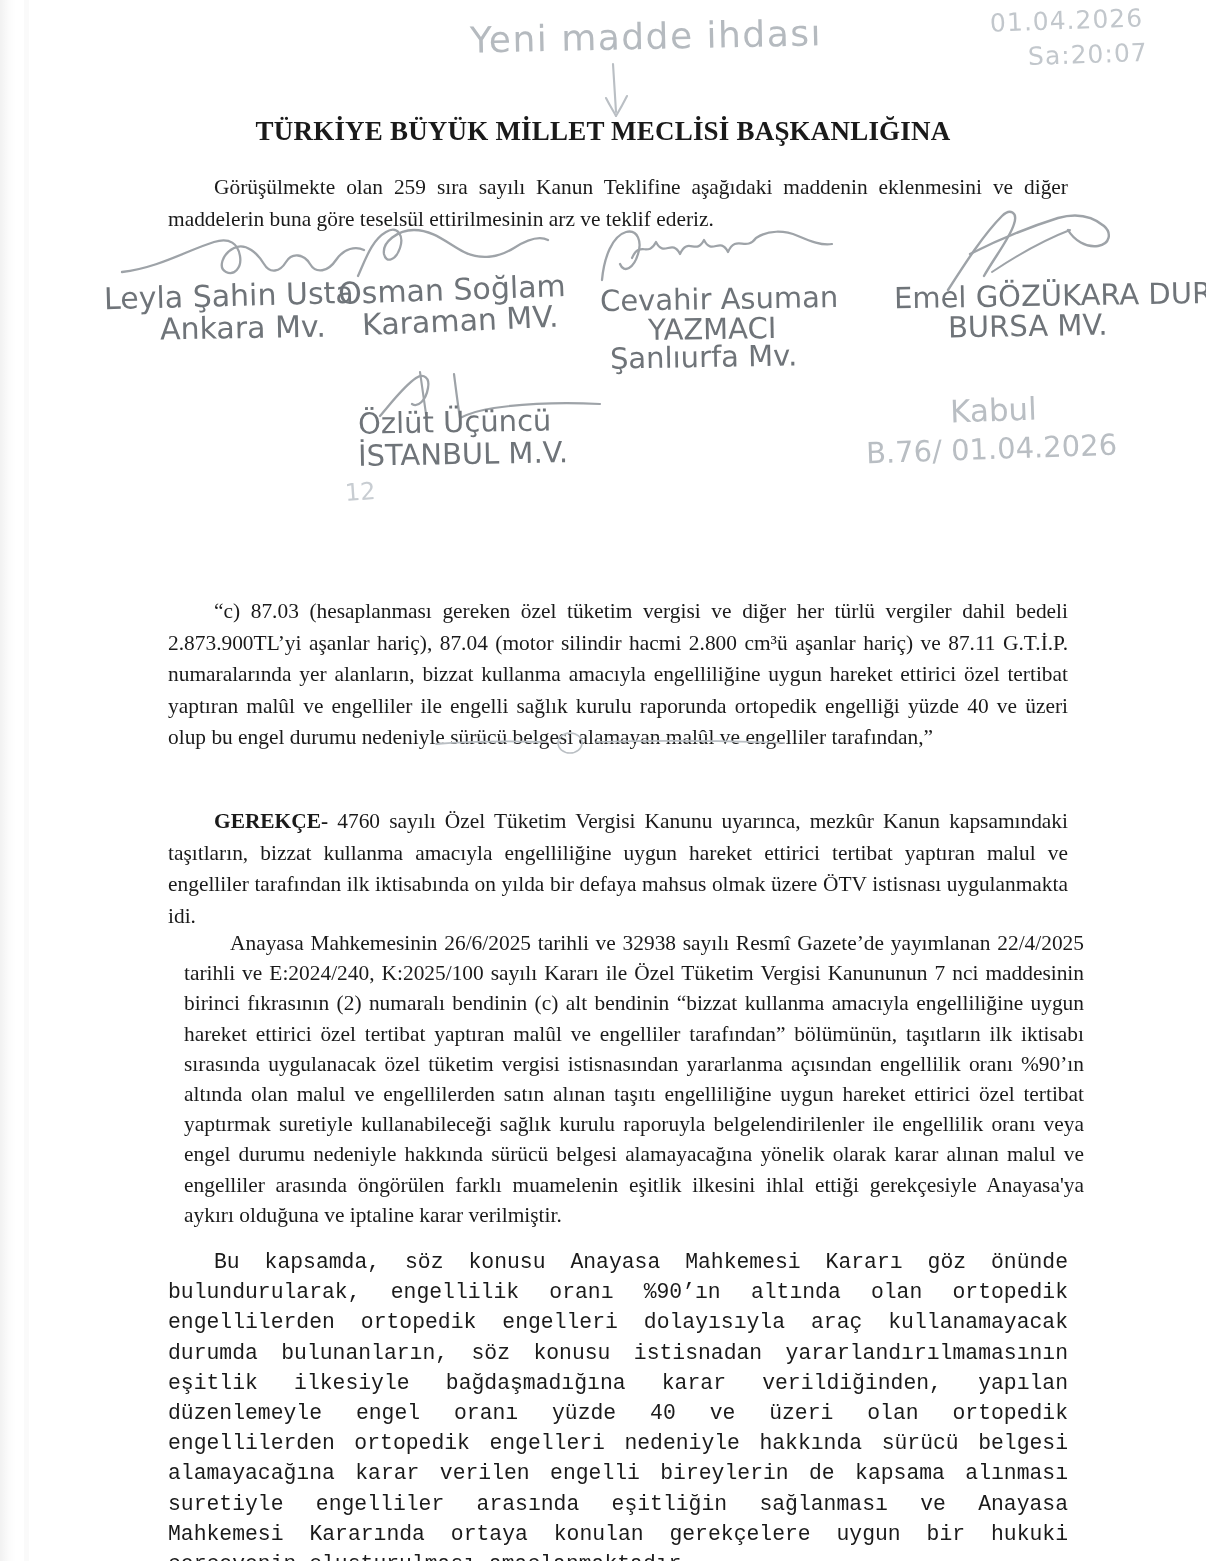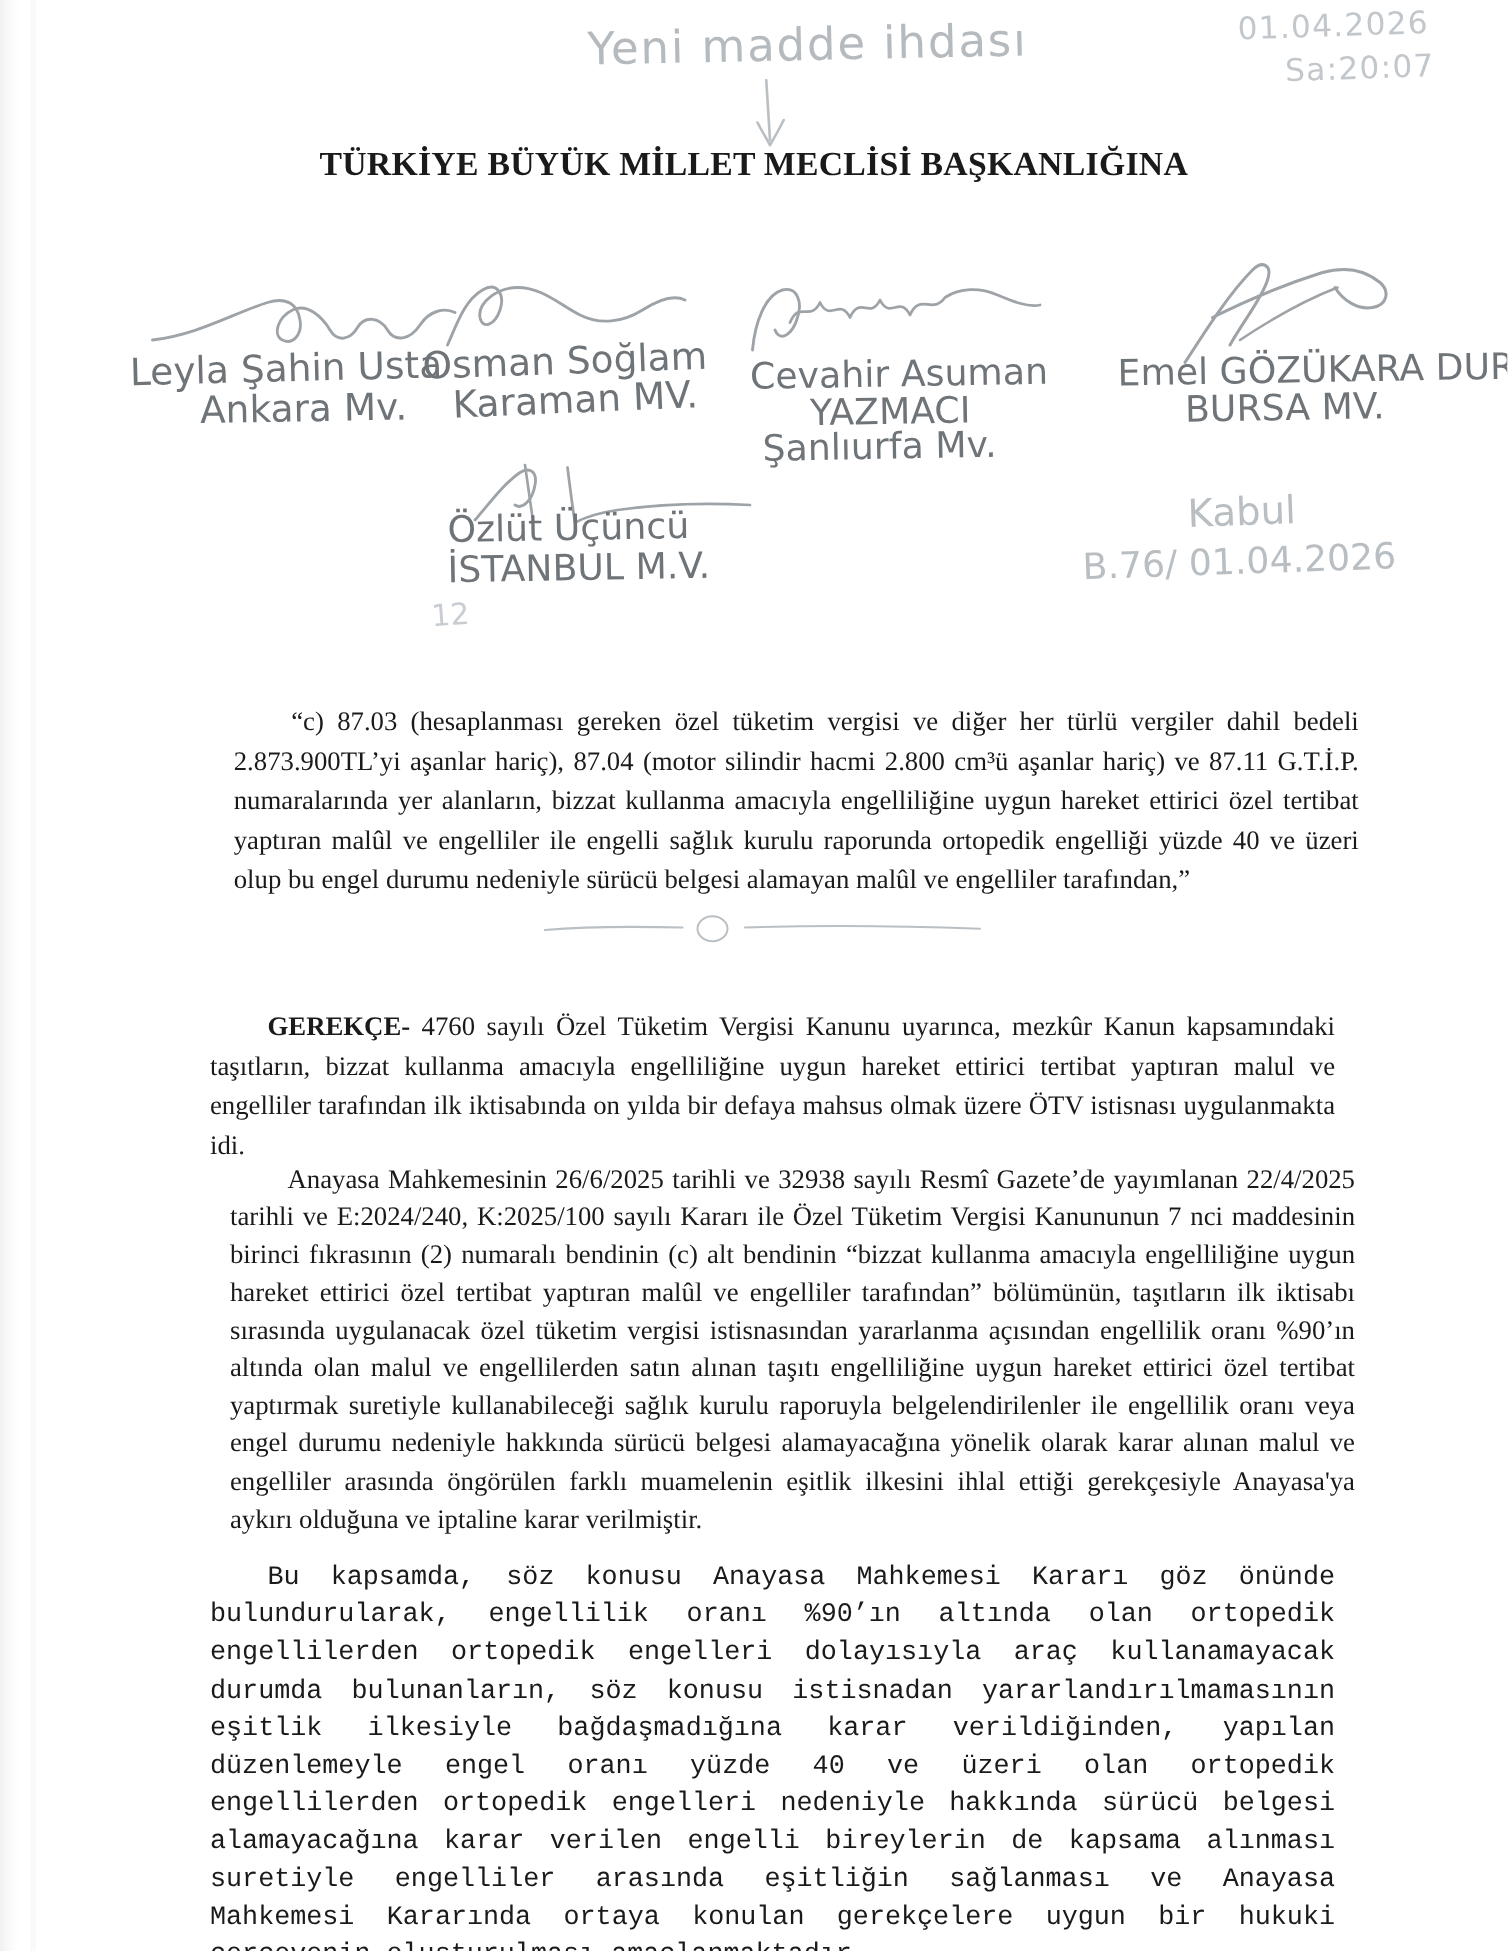--- a/index.html
+++ b/index.html
@@ -53,21 +53,21 @@
     text-align: justify;
     text-justify: inter-word;
     font-size: 21.4px;
     line-height: 31.6px;
   }
   .para .ind { display: inline-block; width: 46px; }
   .para.narrow { line-height: 30.2px; }
 
   #p-intro   { left: 168px; width: 900px; top: 172px; }
   #p-madde   { left: 168px; width: 900px; top: 479px; }
-  #p-cbend   { left: 168px; width: 900px; top: 562px; margin-left: 19px; }
+  #p-cbend   { left: 168px; width: 900px; top: 596px; }
   #p-gerekce { left: 168px; width: 900px; top: 778px; margin-top: 28px; }
   #p-akm     { left: 168px; width: 900px; top: 928px; margin-left: 16px; }
   #p-bukap   { left: 168px; width: 900px; top: 1247px; font-family: Liberation Mono, monospace; }
 
   b.lead { font-weight: bold; }
 
   
   .hw {
     position: absolute;
     font-family: "DejaVu Sans", sans-serif;
@@ -154,20 +154,23 @@
   <div class="hw" id="hw-time">Sa:20:07</div>
 
   <svg class="ink faint arrow-down" viewBox="0 0 34 58">
     <path d="M13 2 C14 18, 15 34, 16 50" stroke-width="2.1"></path>
     <path d="M6 36 C10 44, 14 50, 16 54" stroke-width="2.1"></path>
     <path d="M27 34 C23 42, 19 49, 16 54" stroke-width="2.1"></path>
   </svg>
 
   <div class="doc-title">TÜRKİYE BÜYÜK MİLLET MECLİSİ BAŞKANLIĞINA</div>
 
+  <div class="para" id="p-intro">
+    <span class="ind"></span><span>Görüşülmekte olan 259 sıra sayılı Kanun Teklifine aşağıdaki maddenin eklenmesini ve diğer maddelerin buna göre teselsül ettirilmesinin arz ve teklif ederiz.</span>
+  </div>
 
   <svg class="ink" style="left:118px; top:228px; width:250px; height:60px;" viewBox="0 0 250 60">
     <path d="M4 44 C40 40, 70 22, 96 14 C112 9, 120 16, 122 28 C124 40, 116 48, 108 44
              C100 40, 104 26, 116 20 C128 14, 140 26, 146 36 C152 46, 162 44, 168 34
              C174 24, 186 26, 192 36 C198 46, 210 44, 218 32 C226 20, 238 18, 246 22" stroke-width="2.3"></path>
   </svg>
 
   <svg class="ink" style="left:352px; top:222px; width:200px; height:60px;" viewBox="0 0 200 60">
     <path d="M6 54 C14 36, 20 18, 34 10 C46 3, 52 14, 48 26 C44 38, 34 42, 32 32
              C30 20, 46 8, 62 8 C82 8, 96 22, 112 30 C128 38, 146 36, 162 26 C176 17, 188 14, 196 18" stroke-width="2.3"></path>

